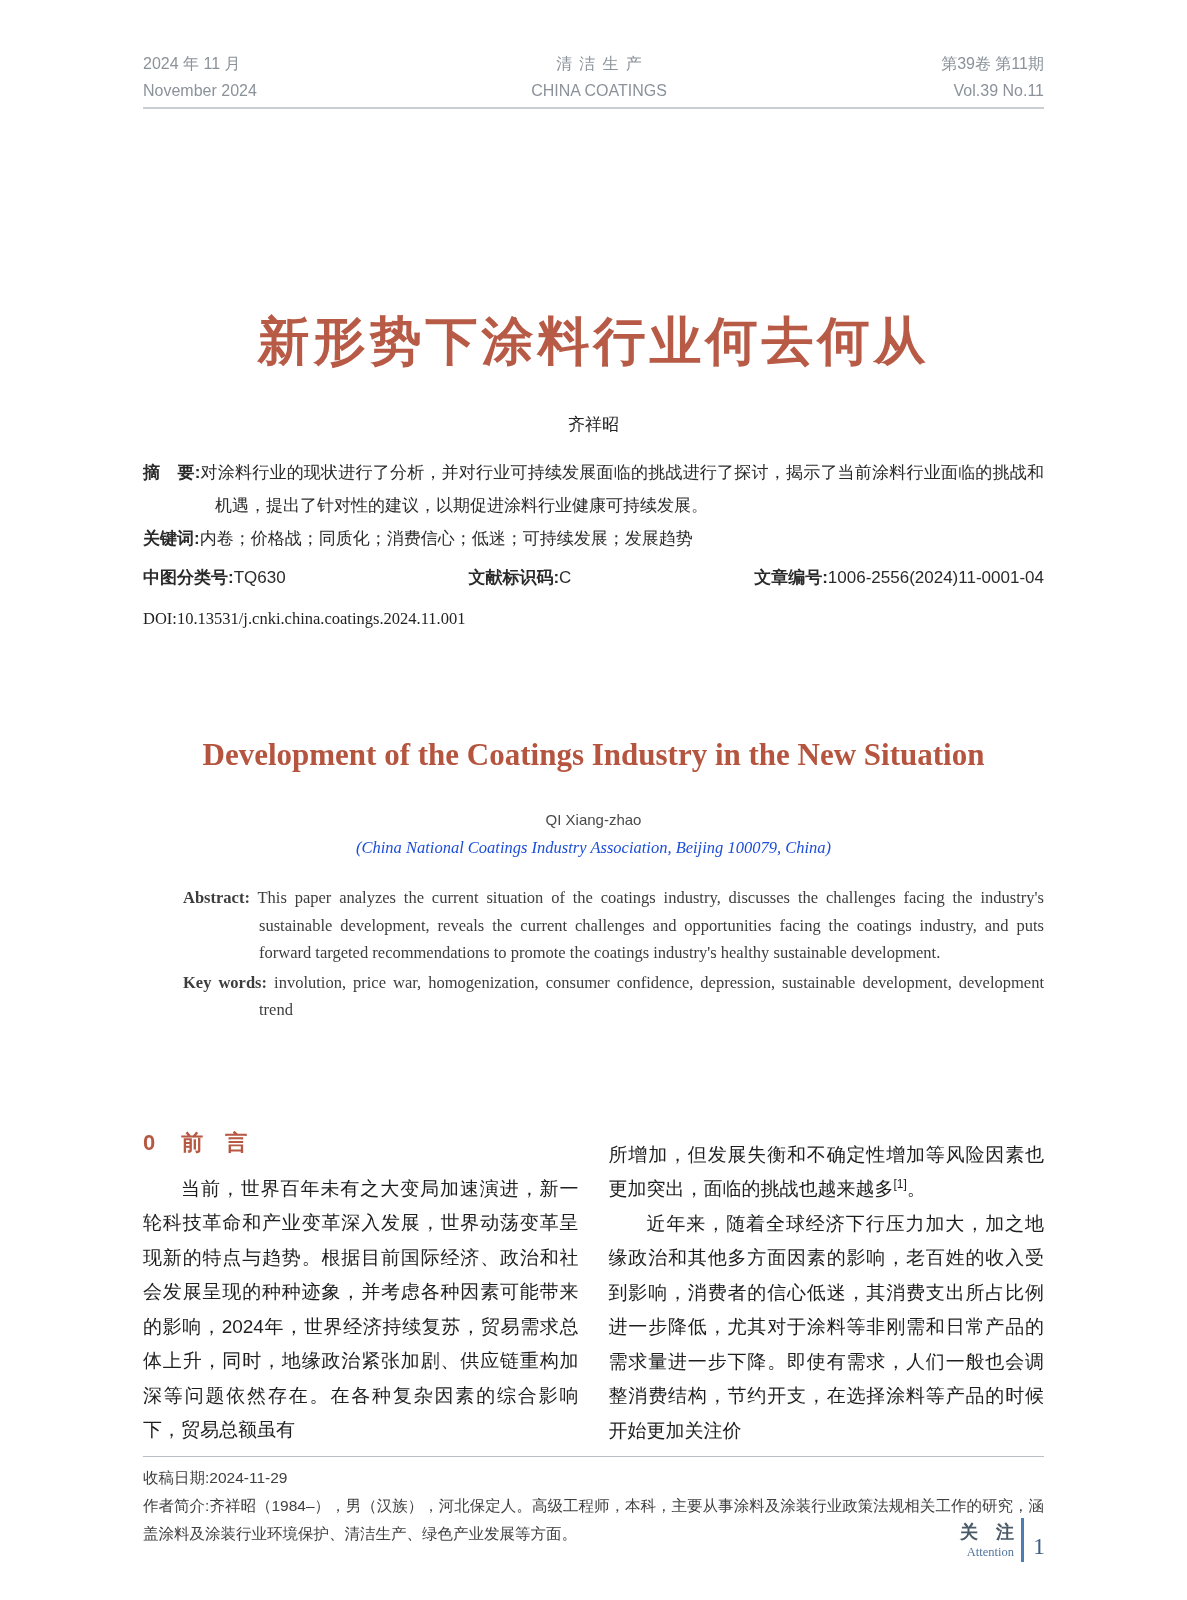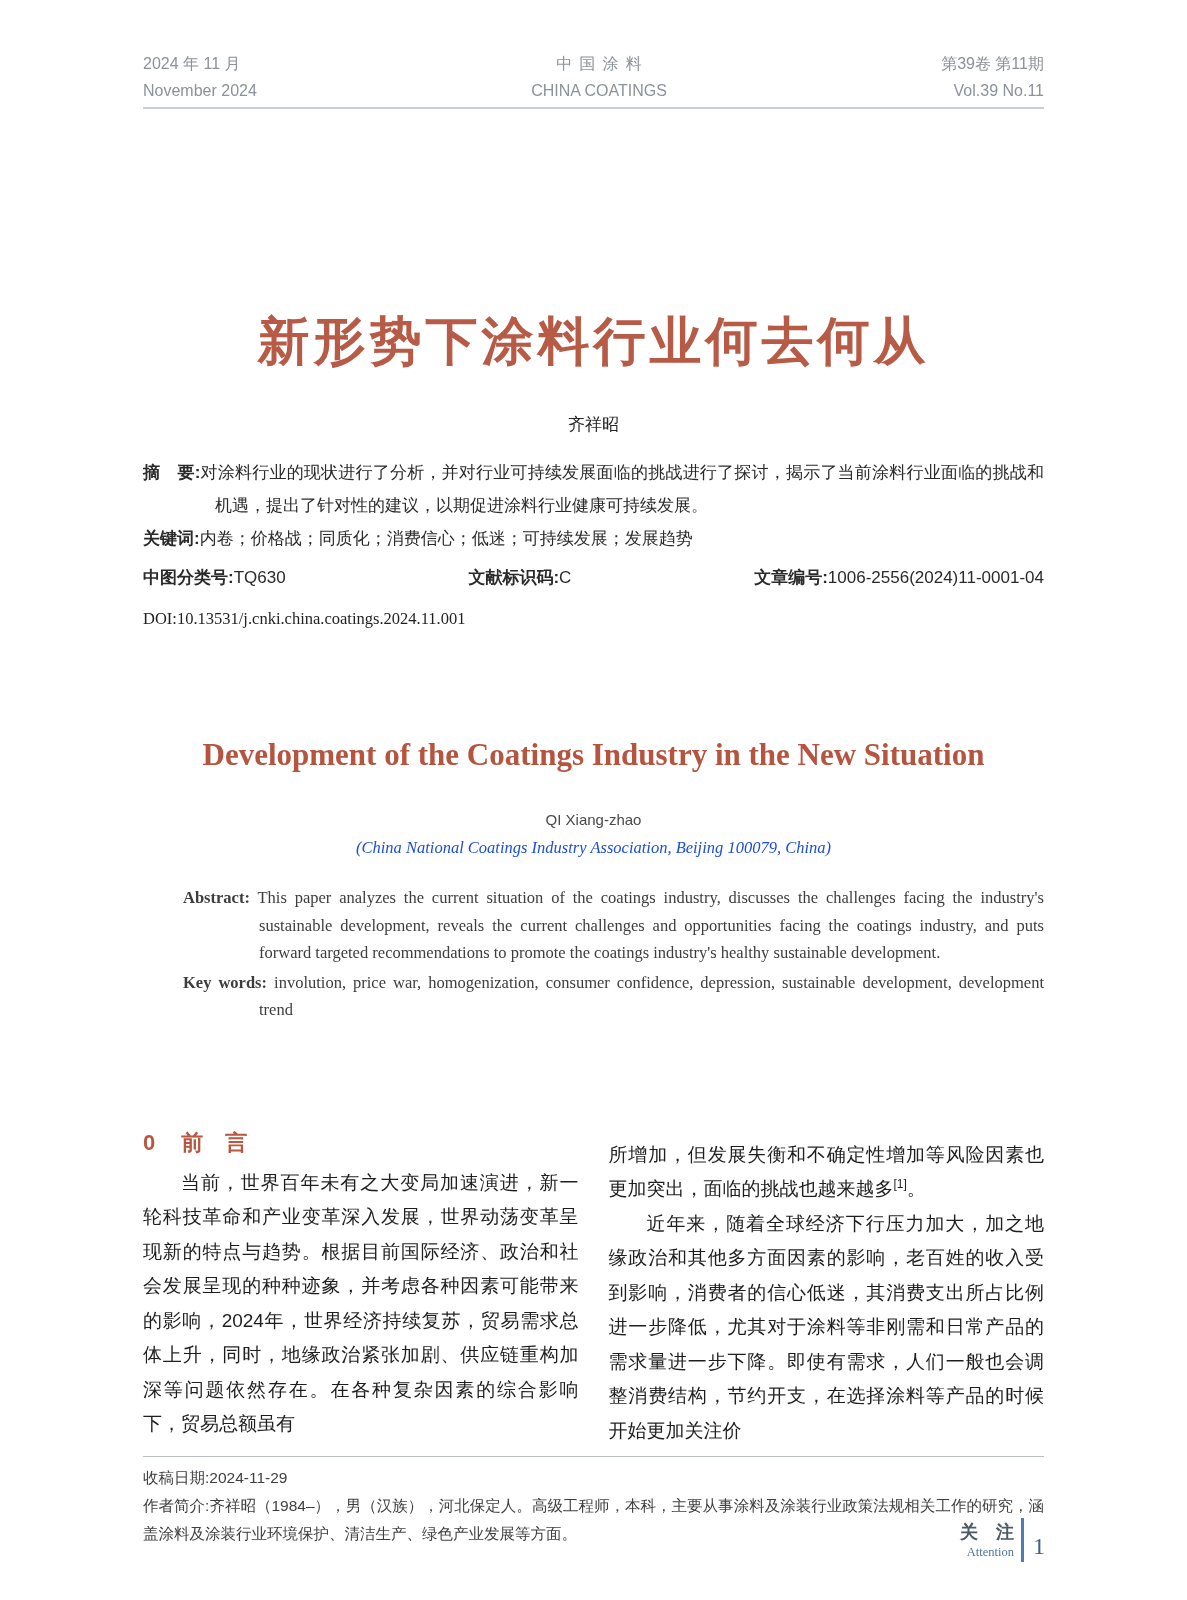--- a/index.html
+++ b/index.html
@@ -101,21 +101,21 @@
     font-size: 19px;
     line-height: 34.5px;
     text-align: justify;
     color: #1e1e1e;
   }
   .sec-head {
     color: #b65842;
     font-size: 22px;
     font-weight: bold;
     line-height: 30px;
-    margin-bottom: 8px;
+    margin-bottom: 14px;
   }
   .sec-num { margin-right: 26px; }
   .bp { margin: 0; }
   .indent { text-indent: 2em; }
   .col-right { padding-top: 10px; }
   sup { font-size: 12px; line-height: 0; }
 
   
   .footnote-rule { margin-top: 8px; border-top: 1px solid #b9bfc5; }
   .footnote {
@@ -154,21 +154,21 @@
 <body>
 
 <div class="page">
 
   <header class="running-head">
     <div class="rh-col rh-left">
       <div class="zh">2024 年 11 月</div>
       <div class="en">November 2024</div>
     </div>
     <div class="rh-col rh-center">
-      <div class="zh">中国涂料</div>
+      <div class="zh">清洁生产</div>
       <div class="en">CHINA COATINGS</div>
     </div>
     <div class="rh-col rh-right">
       <div class="zh">第39卷 第11期</div>
       <div class="en">Vol.39 No.11</div>
     </div>
   </header>
 
   <h1 class="title-zh">新形势下涂料行业何去何从</h1>
   <div class="author-zh">齐祥昭</div>

